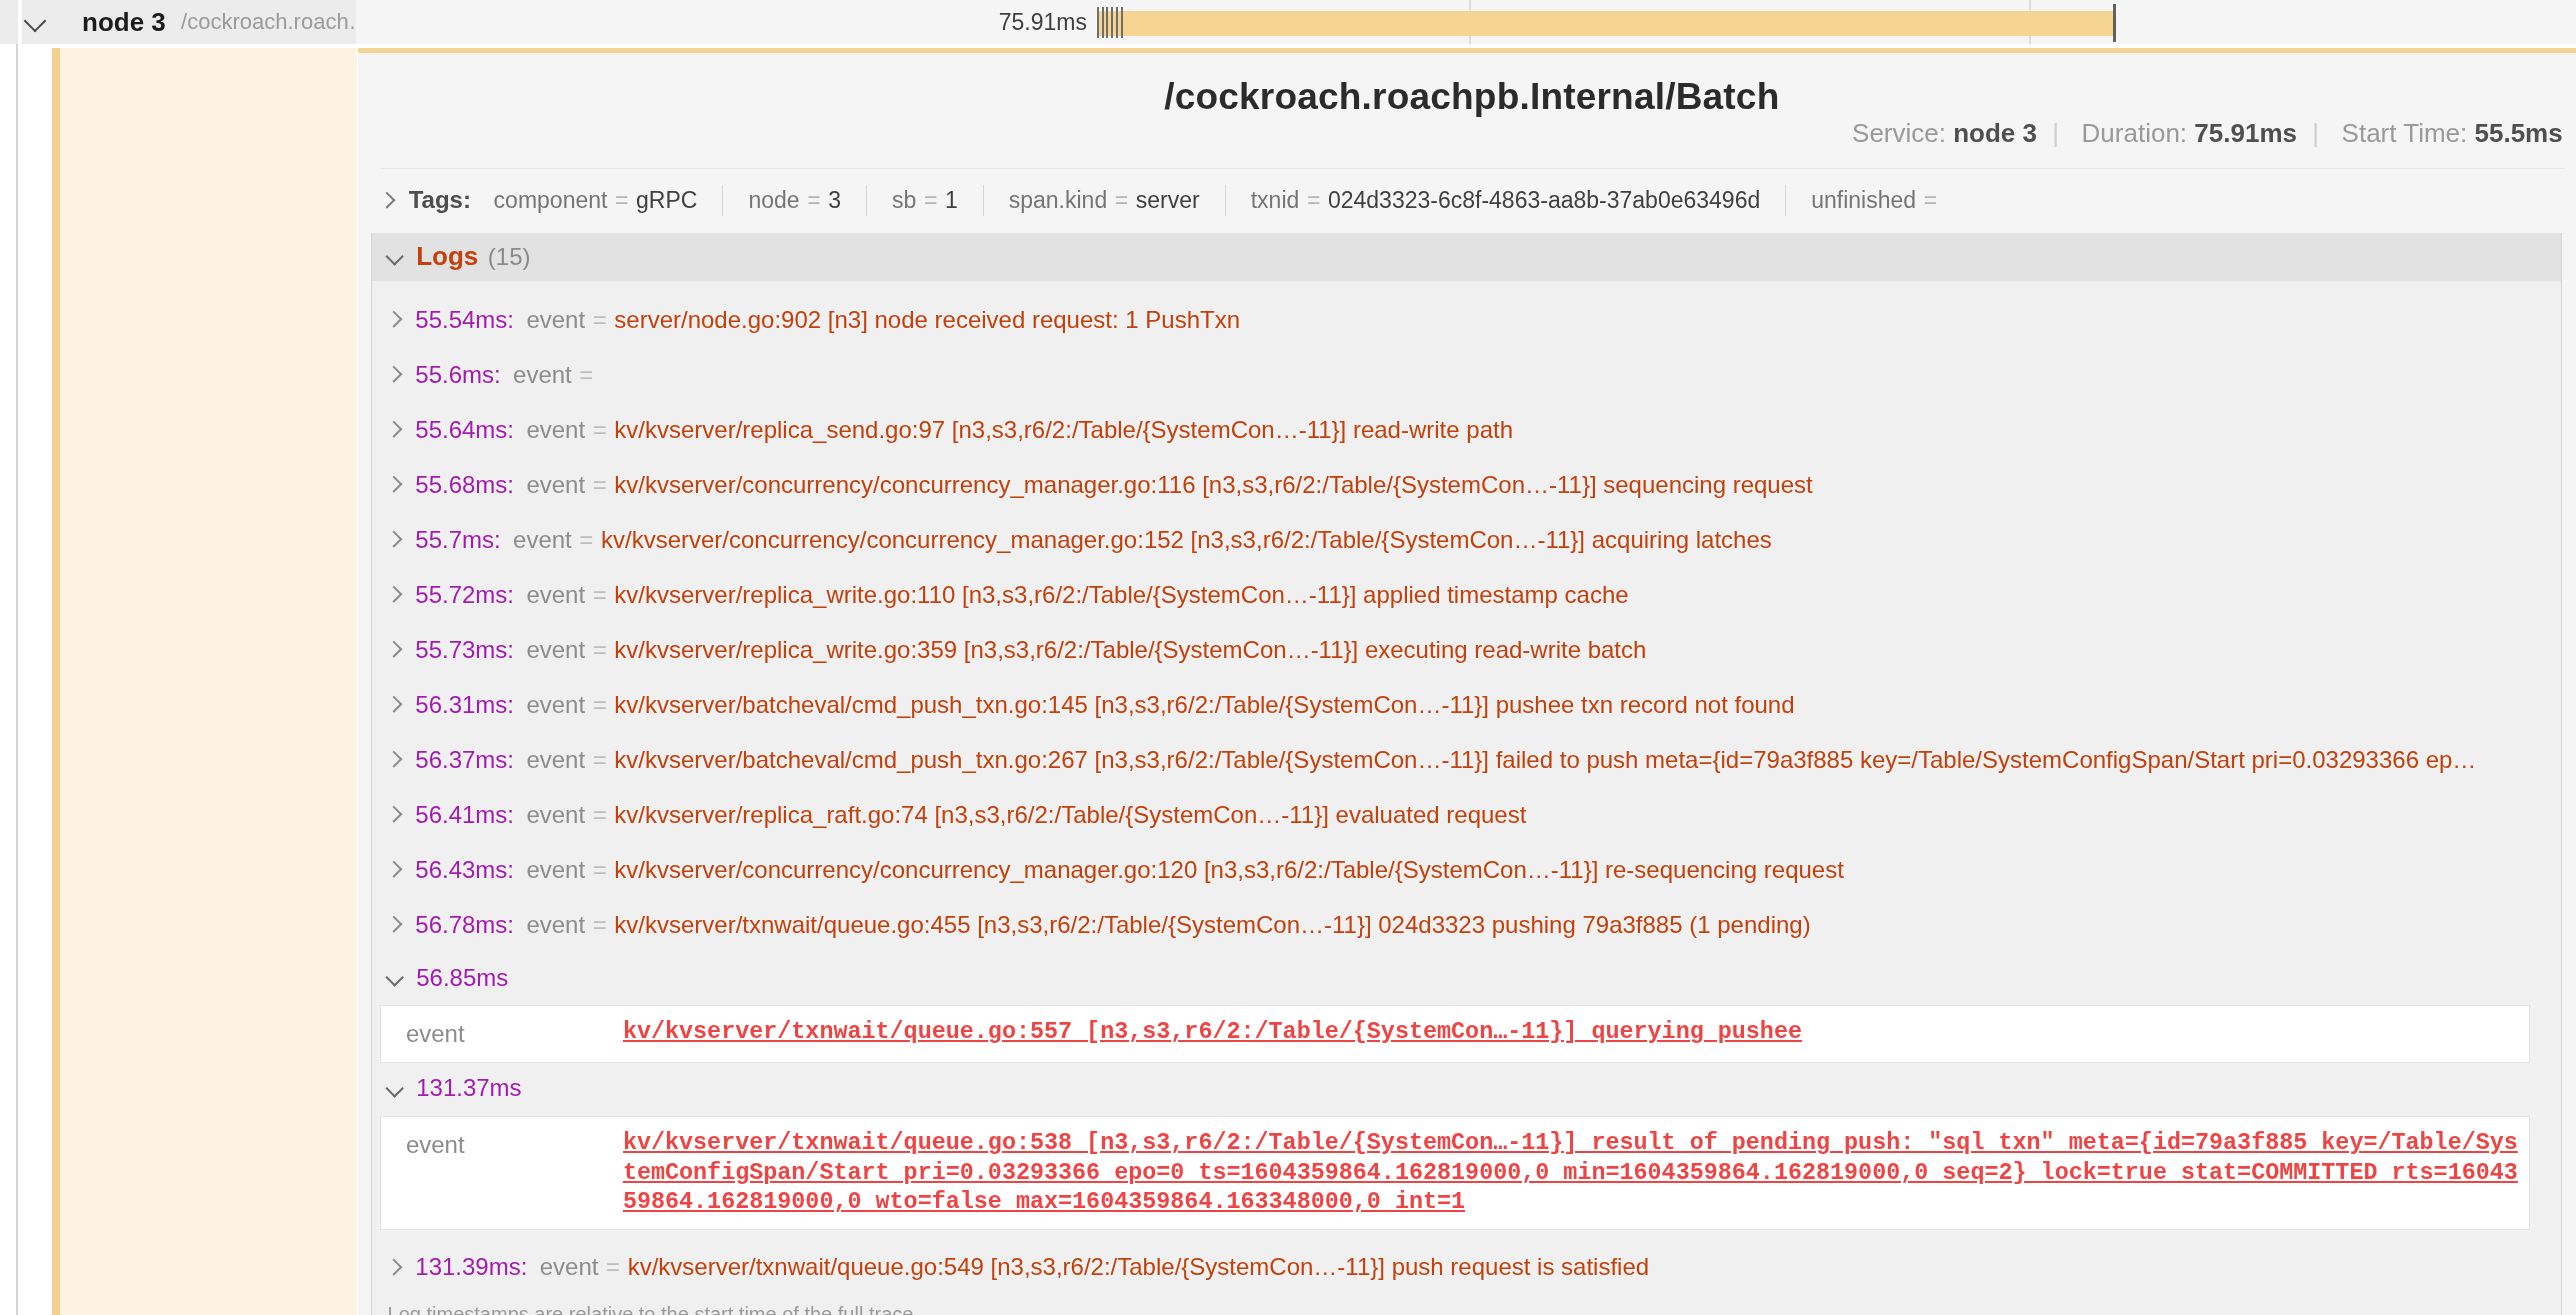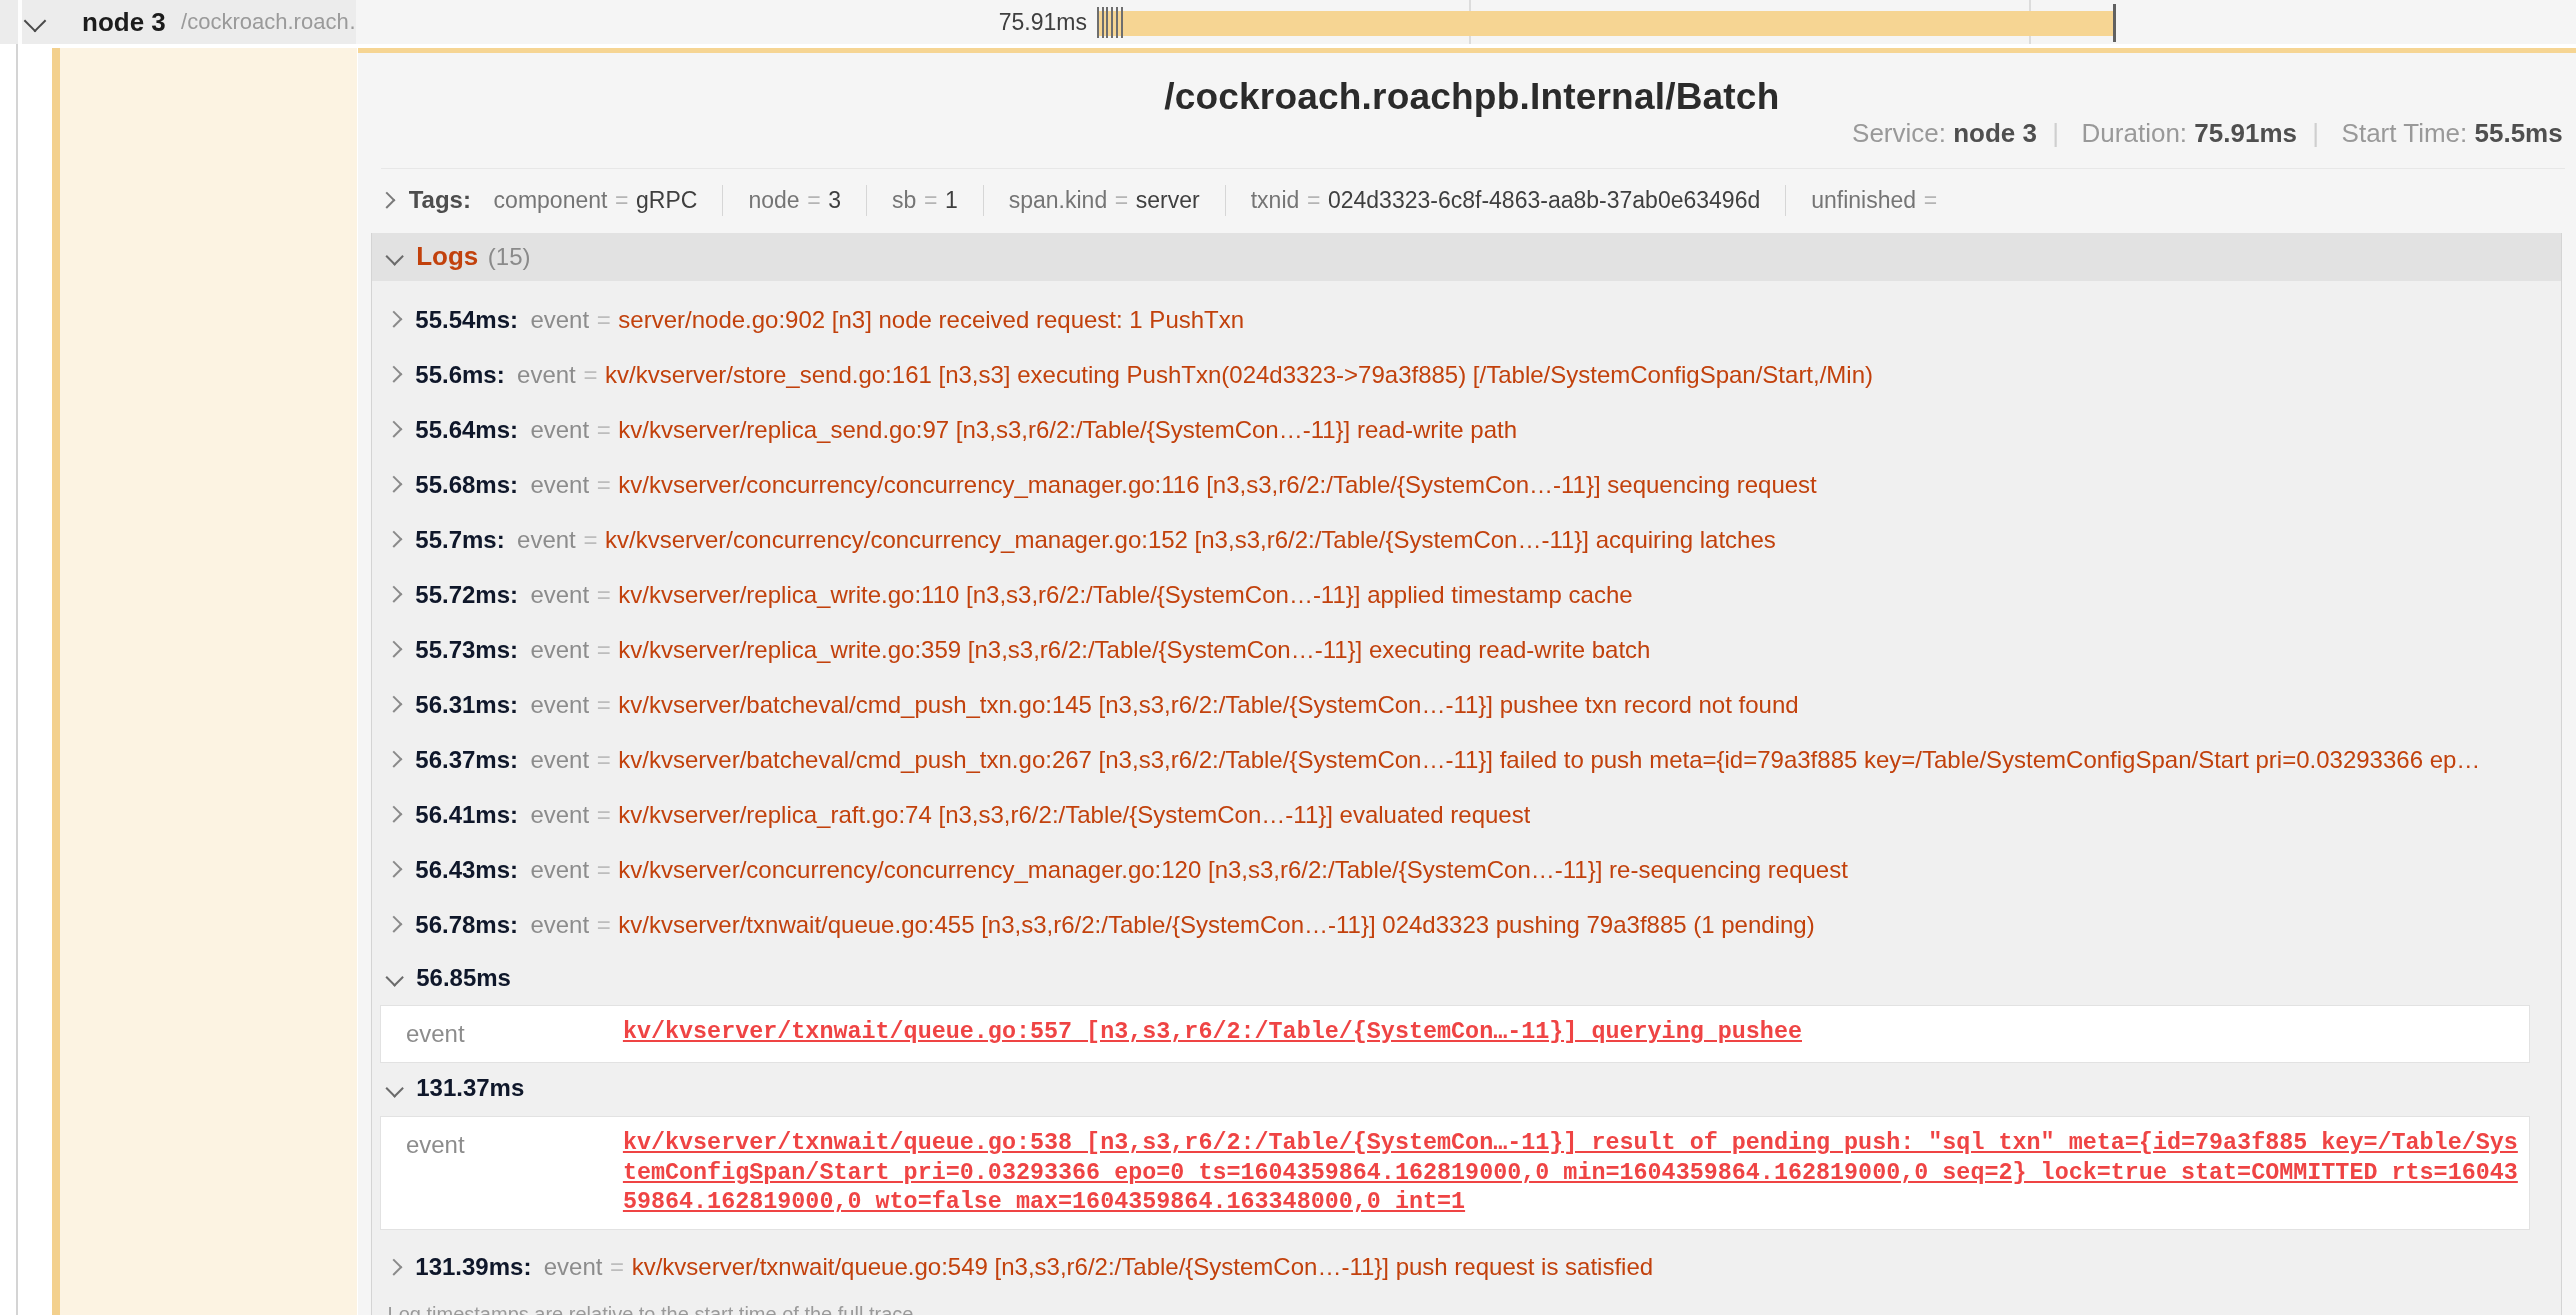--- a/index.html
+++ b/index.html
@@ -48,21 +48,21 @@
   .tag-val{color:#3f3f3f;}
 
   
   .logs{margin:0 14.3px 0 13.3px;height:1106px;box-sizing:border-box;border:1px solid #d4d4d4;border-top:none;display:flex;flex-direction:column;overflow:hidden;background:#f0f0f0;}
   .logs-header{flex:0 0 48px;background:#e2e2e2;display:flex;align-items:center;padding-left:15.3px;}
   .logs-title{font-size:26px;font-weight:bold;color:#c2410c;margin-left:15.3px;}
   .logs-count{font-size:24px;color:#8a8a8a;margin-left:9.5px;font-weight:normal;}
   .entries{flex:1 1 auto;padding-top:11.4px;}
   .log-row{height:55px;display:flex;align-items:center;padding-left:15.3px;font-size:24px;overflow:hidden;white-space:nowrap;}
   .log-row .chev{margin-right:15.3px;flex:0 0 auto;}
-  .log-time{font-weight:bold;color:#0f172a;margin-right:12.4px;}
+  .log-time{font-weight:normal;color:#a21caf;margin-right:12.4px;}
   .log-key{color:#8c8c8c;}
   .log-eq{color:#bdbdbd;margin:0 7.6px;}
   .log-val{color:#c2410c;overflow:hidden;}
   .log-row.satisfied{margin-top:9.5px;}
   .group-header{height:51px;display:flex;align-items:center;padding-left:15.3px;font-size:24px;}
   .group-header .chev{margin-right:15.3px;}
   .kv-box{margin:1.9px 31px 0 7.6px;background:#fff;border:1px solid #e2e2e2;display:flex;align-items:flex-start;}
   .kv-key{flex:0 0 217px;padding:14.3px 0 13.3px 25px;font-size:24px;color:#8c8c8c;}
   .kv-val{width:1902px;padding:12.4px 0 11.4px 0;font-family:"Liberation Mono","DejaVu Sans Mono",monospace;font-size:23.4px;line-height:29.6px;color:#ef4444;word-break:break-all;font-weight:bold;text-decoration:underline;}
   .logs-footer{margin-top:auto;padding:0 0 11.4px 15.3px;font-size:20px;color:#9a9a9a;}
@@ -147,21 +147,20 @@
             <b class="log-time">55.54ms:</b>
             <span class="log-key">event</span>
             <span class="log-eq">=</span>
             <span class="log-val">server/node.go:902 [n3] node received request: 1 PushTxn</span>
           </div>
           <div class="log-row">
             <span class="chev right"></span>
             <b class="log-time">55.6ms:</b>
             <span class="log-key">event</span>
             <span class="log-eq">=</span>
-            <span class="log-val">kv/kvserver/store_send.go:161 [n3,s3] executing PushTxn(024d3323-&gt;79a3f885) [/Table/SystemConfigSpan/Start,/Min)</span>
           </div>
           <div class="log-row">
             <span class="chev right"></span>
             <b class="log-time">55.64ms:</b>
             <span class="log-key">event</span>
             <span class="log-eq">=</span>
             <span class="log-val">kv/kvserver/replica_send.go:97 [n3,s3,r6/2:/Table/{SystemCon…-11}] read-write path</span>
           </div>
           <div class="log-row">
             <span class="chev right"></span>

